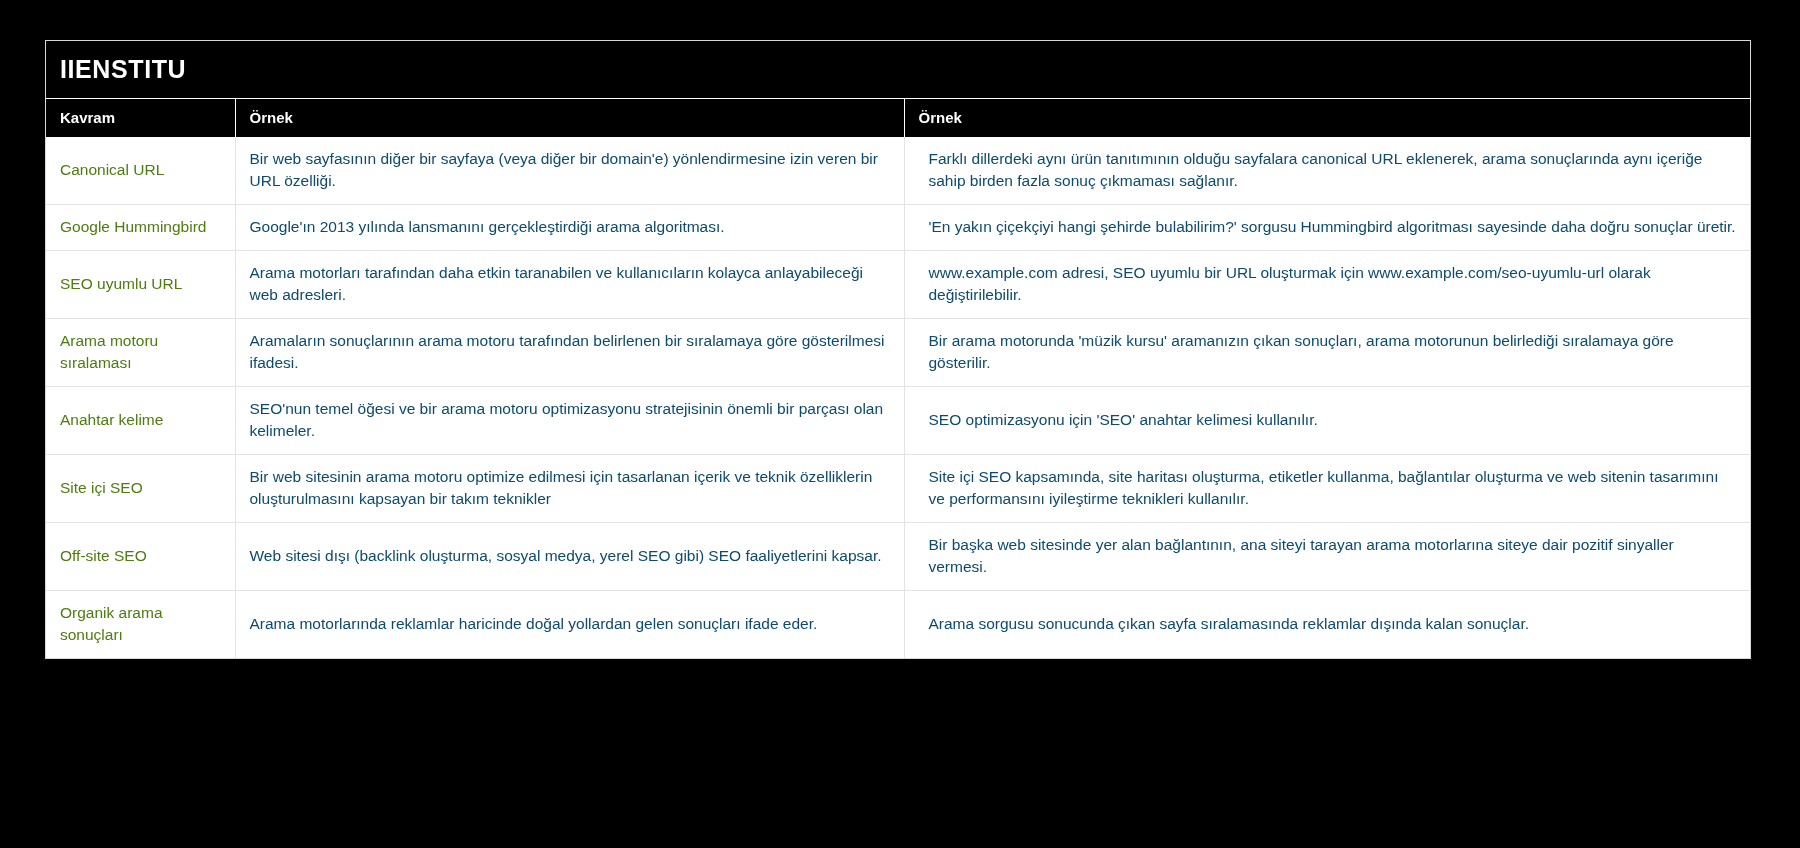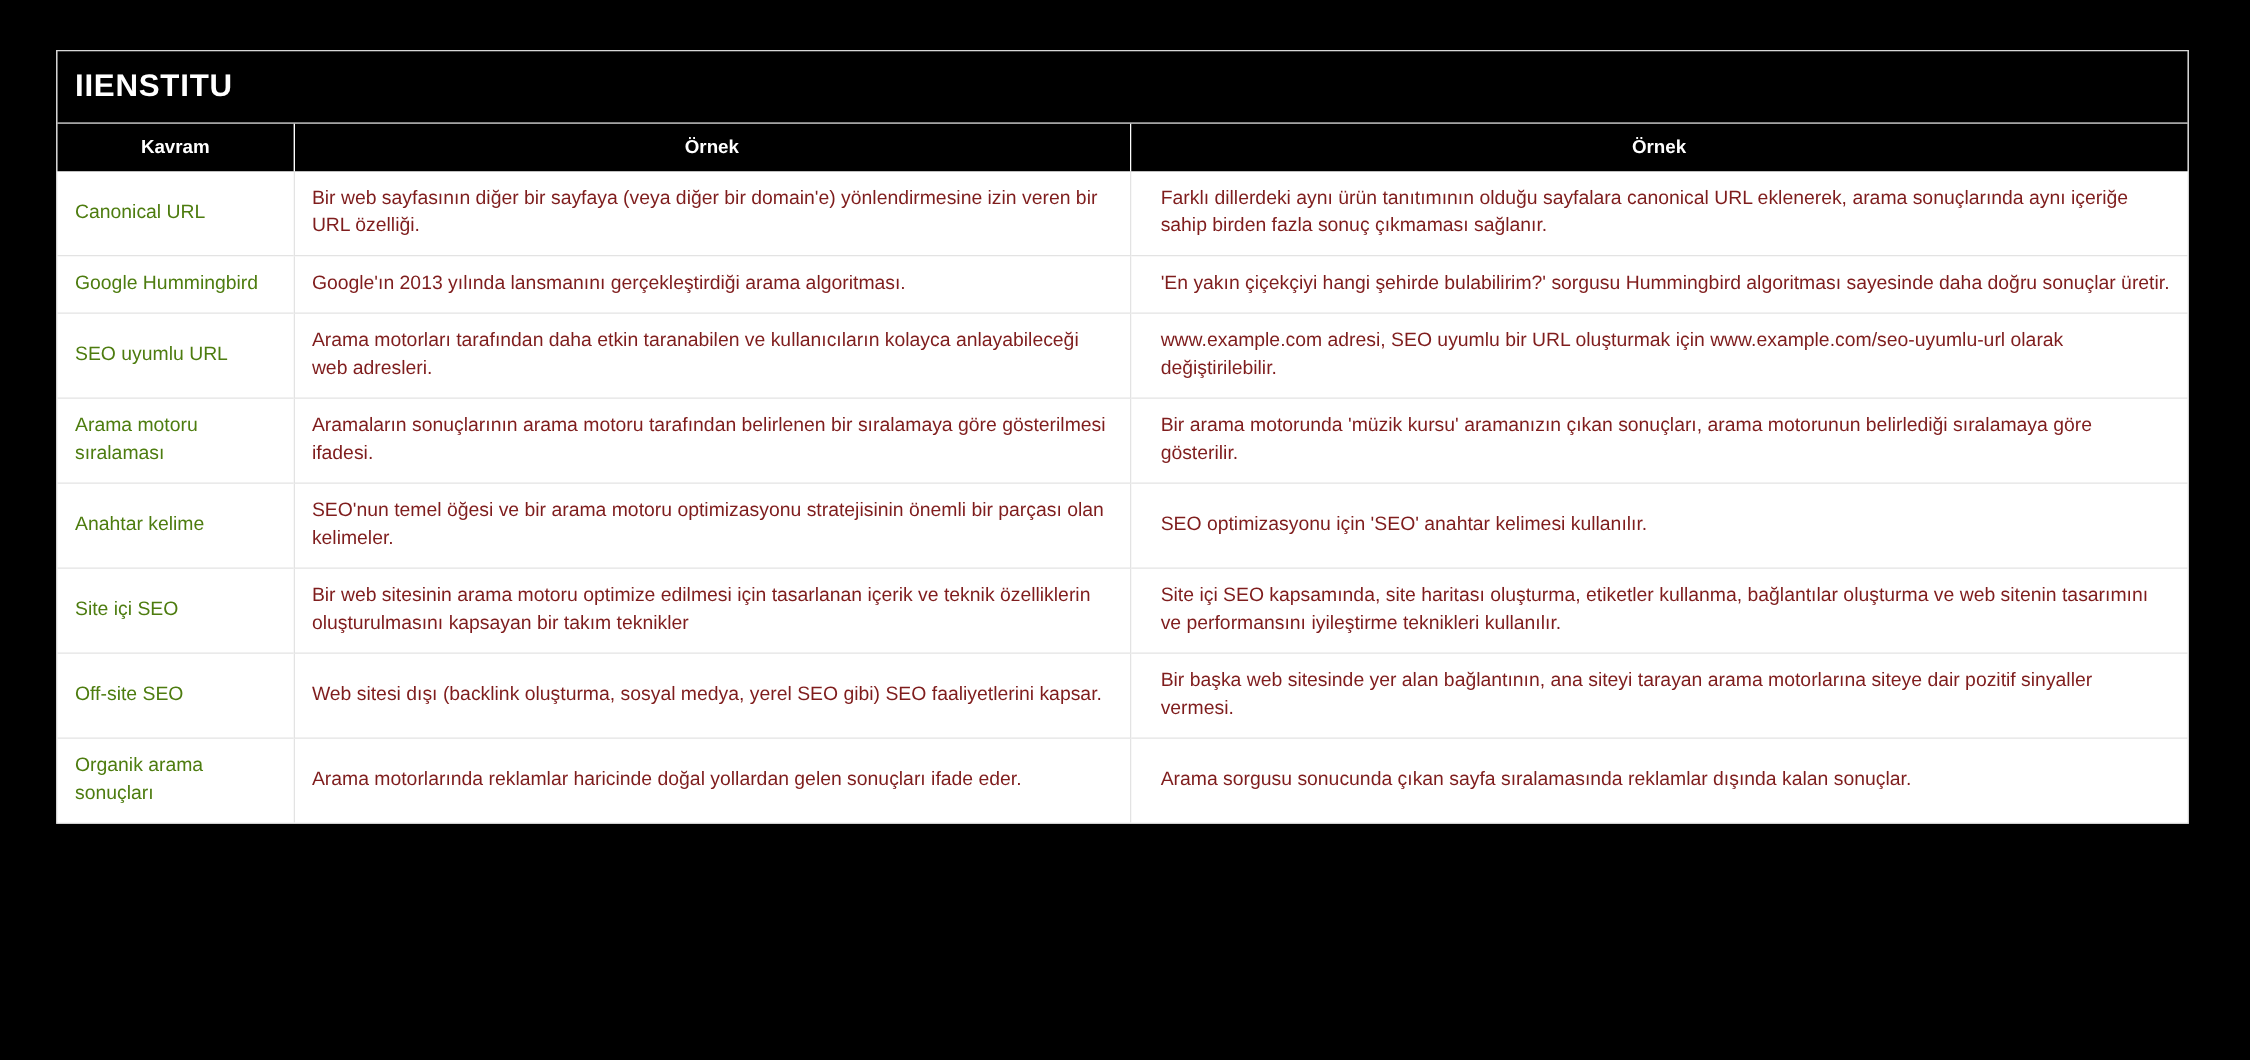--- a/index.html
+++ b/index.html
@@ -53,36 +53,36 @@
   }
   table.seo-table col.c1 { width: 189px; }
   table.seo-table col.c2 { width: 669px; }
   table.seo-table col.c3 { width: 846px; }
 
   thead th {
     background: #000000;
     color: #ffffff;
     font-size: 15px;
     font-weight: bold;
-    text-align: center;
+    text-align: left;
     padding: 10px 14px 11px 14px;
     border-right: 1px solid #ffffff;
     vertical-align: middle;
     box-sizing: border-box;
     font-family: "Liberation Sans", sans-serif;
   }
   thead th:last-child { border-right: none; }
 
   tbody td {
     border-top: 1px solid #e3e3e3;
     border-right: 1px solid #e3e3e3;
     padding: 11px 14px 12px 14px;
     font-size: 15.5px;
     line-height: 1.42;
-    color: #7f1d1d;
+    color: #0c4a6e;
     vertical-align: middle;
     box-sizing: border-box;
     word-wrap: break-word;
     font-family: "Liberation Sans", sans-serif;
   }
   tbody td:last-child { border-right: none; padding-left: 24px; }
   tbody tr td.col-term { color: #4d7c0f; }
   tbody tr:first-child td { border-top: none; }
 </style>
 </head>

